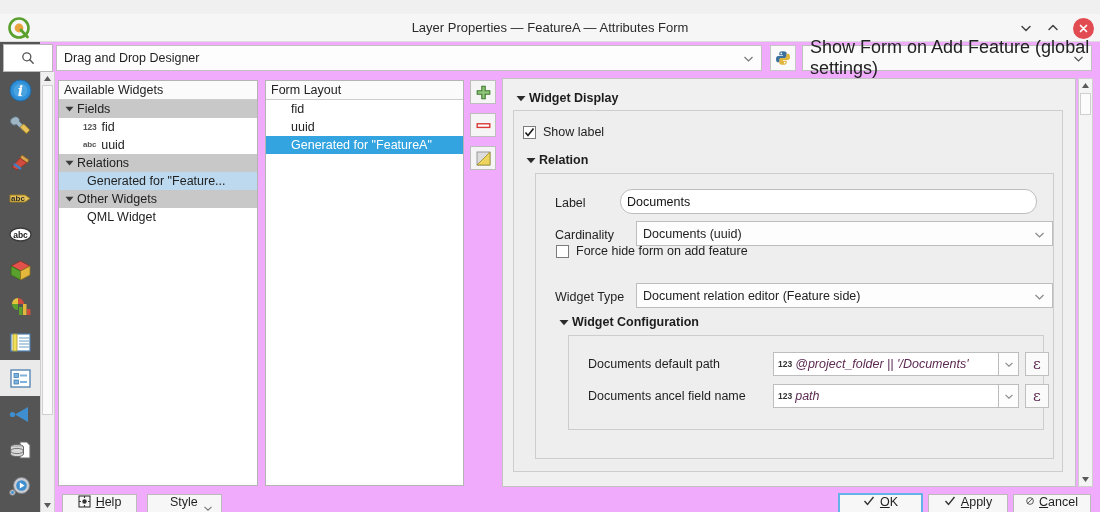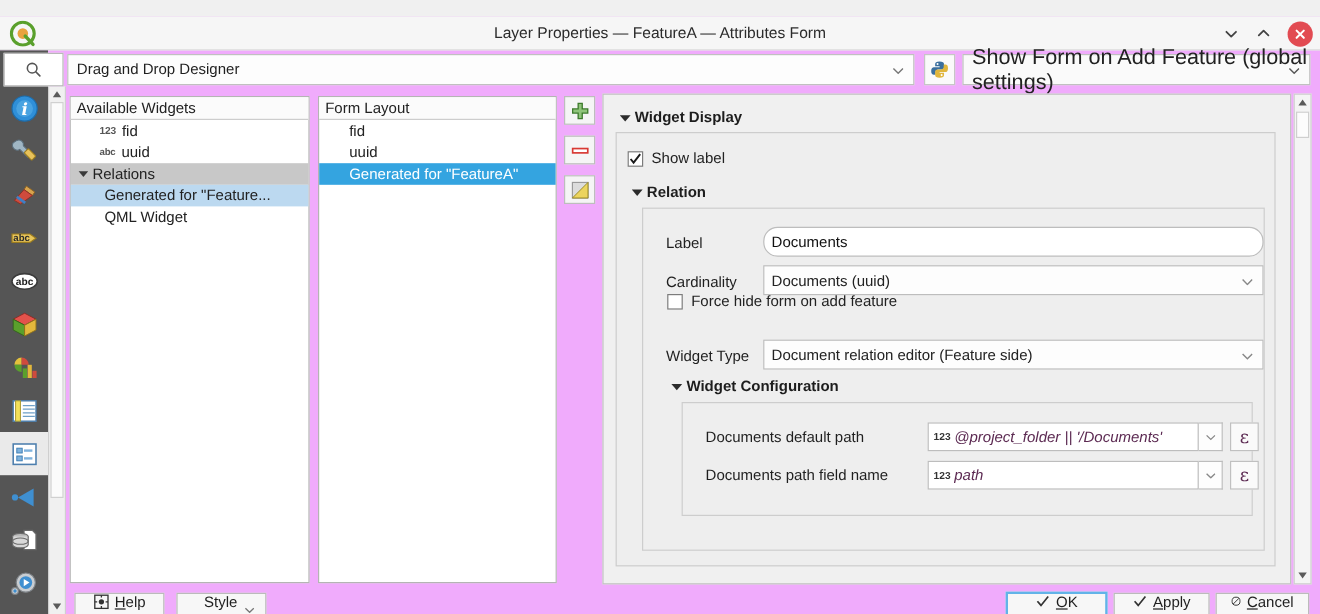--- a/index.html
+++ b/index.html
@@ -350,20 +350,28 @@
         <svg width="9" height="6" viewBox="0 0 9 6">
             <path d="M0.5 1 L4.5 5 L8.5 1" fill="none" stroke="#555" stroke-width="1.2"></path>
           </svg>
       </span>
     </div>
   </div>
 
   <div class="panel" id="avail-panel">
     <div class="panel-head">Available Widgets</div>
     <div class="tree" id="avail-tree">
+        <div class="tnode group">
+          <span class="twist">
+            <svg width="9" height="6" viewBox="0 0 9 6">
+              <path d="M0.5 0.8 L8.5 0.8 L4.5 5.4 z" fill="#3a3a3a"></path>
+            </svg>
+          </span>
+          <span>Fields</span>
+        </div>
         <div class="tnode">
           <span class="tindent" style="width: 24px;"></span>
           <span class="ftype">123</span>
           <span>fid</span>
         </div>
         <div class="tnode">
           <span class="tindent" style="width: 24px;"></span>
           <span class="ftype abc">abc</span>
           <span>uuid</span>
         </div>
@@ -372,20 +380,28 @@
             <svg width="9" height="6" viewBox="0 0 9 6">
               <path d="M0.5 0.8 L8.5 0.8 L4.5 5.4 z" fill="#3a3a3a"></path>
             </svg>
           </span>
           <span>Relations</span>
         </div>
         <div class="tnode sel-soft">
           <span class="tindent" style="width: 28px;"></span>
           <span>Generated for "Feature...</span>
         </div>
+        <div class="tnode group">
+          <span class="twist">
+            <svg width="9" height="6" viewBox="0 0 9 6">
+              <path d="M0.5 0.8 L8.5 0.8 L4.5 5.4 z" fill="#3a3a3a"></path>
+            </svg>
+          </span>
+          <span>Other Widgets</span>
+        </div>
         <div class="tnode">
           <span class="tindent" style="width: 28px;"></span>
           <span>QML Widget</span>
         </div>
       </div>
   </div>
 
   <div class="panel" id="form-panel">
     <div class="panel-head">Form Layout</div>
     <div class="tree" id="form-tree">
@@ -450,21 +466,21 @@
           <svg width="10" height="7" viewBox="0 0 10 7">
               <path d="M0.5 1 L9.5 1 L5 6.3 z" fill="#2b2b2b"></path>
             </svg>
         </span>
         <span>Relation</span>
       </div>
 
       <div class="groupbox" style="position:absolute;left:21px;top:62px;width:519px;height:286px;">
 
         <div class="field-label" style="position:absolute;left:19px;top:22px;">Label</div>
-        <div class="textinput" style="position:absolute;left:100px;top:15px;width:417px;border-radius:12px;">
+        <div class="textinput" style="position:absolute;left:84px;top:15px;width:417px;border-radius:12px;">
           <span>Documents</span>
         </div>
 
         <div class="field-label" style="position:absolute;left:19px;top:54px;">Cardinality</div>
         <div class="combobox" style="position:absolute;left:100px;top:47px;width:417px;">
           <span>Documents (uuid)</span>
           <span class="combo-arrow">
             <svg width="9" height="6" viewBox="0 0 9 6">
                 <path d="M0.5 1 L4.5 5 L8.5 1" fill="none" stroke="#888" stroke-width="1.2"></path>
               </svg>
@@ -503,21 +519,21 @@
                   <span class="num123">123</span>
                   <span class="etext">@project_folder || '/Documents'</span>
                 </div>
                 <div class="expr-drop">
                   <svg width="8" height="5" viewBox="0 0 8 5">
                     <path d="M0.5 0.8 L4 4.2 L7.5 0.8" fill="none" stroke="#888" stroke-width="1.1"></path>
                   </svg>
                 </div>
                 <div class="eps-btn">ε</div>
               </div>
-              <div class="field-label" style="position: absolute; left: 19px; top: 53px;">Documents path field name</div>
+              <div class="field-label" style="position: absolute; left: 19px; top: 53px;">Documents ancel field name</div>
               <div class="expr-wrap" style="position: absolute; left: 204px; top: 48px;">
                 <div class="expr-field" style="width: 226px;">
                   <span class="num123">123</span>
                   <span class="etext">path</span>
                 </div>
                 <div class="expr-drop">
                   <svg width="8" height="5" viewBox="0 0 8 5">
                     <path d="M0.5 0.8 L4 4.2 L7.5 0.8" fill="none" stroke="#888" stroke-width="1.1"></path>
                   </svg>
                 </div>

